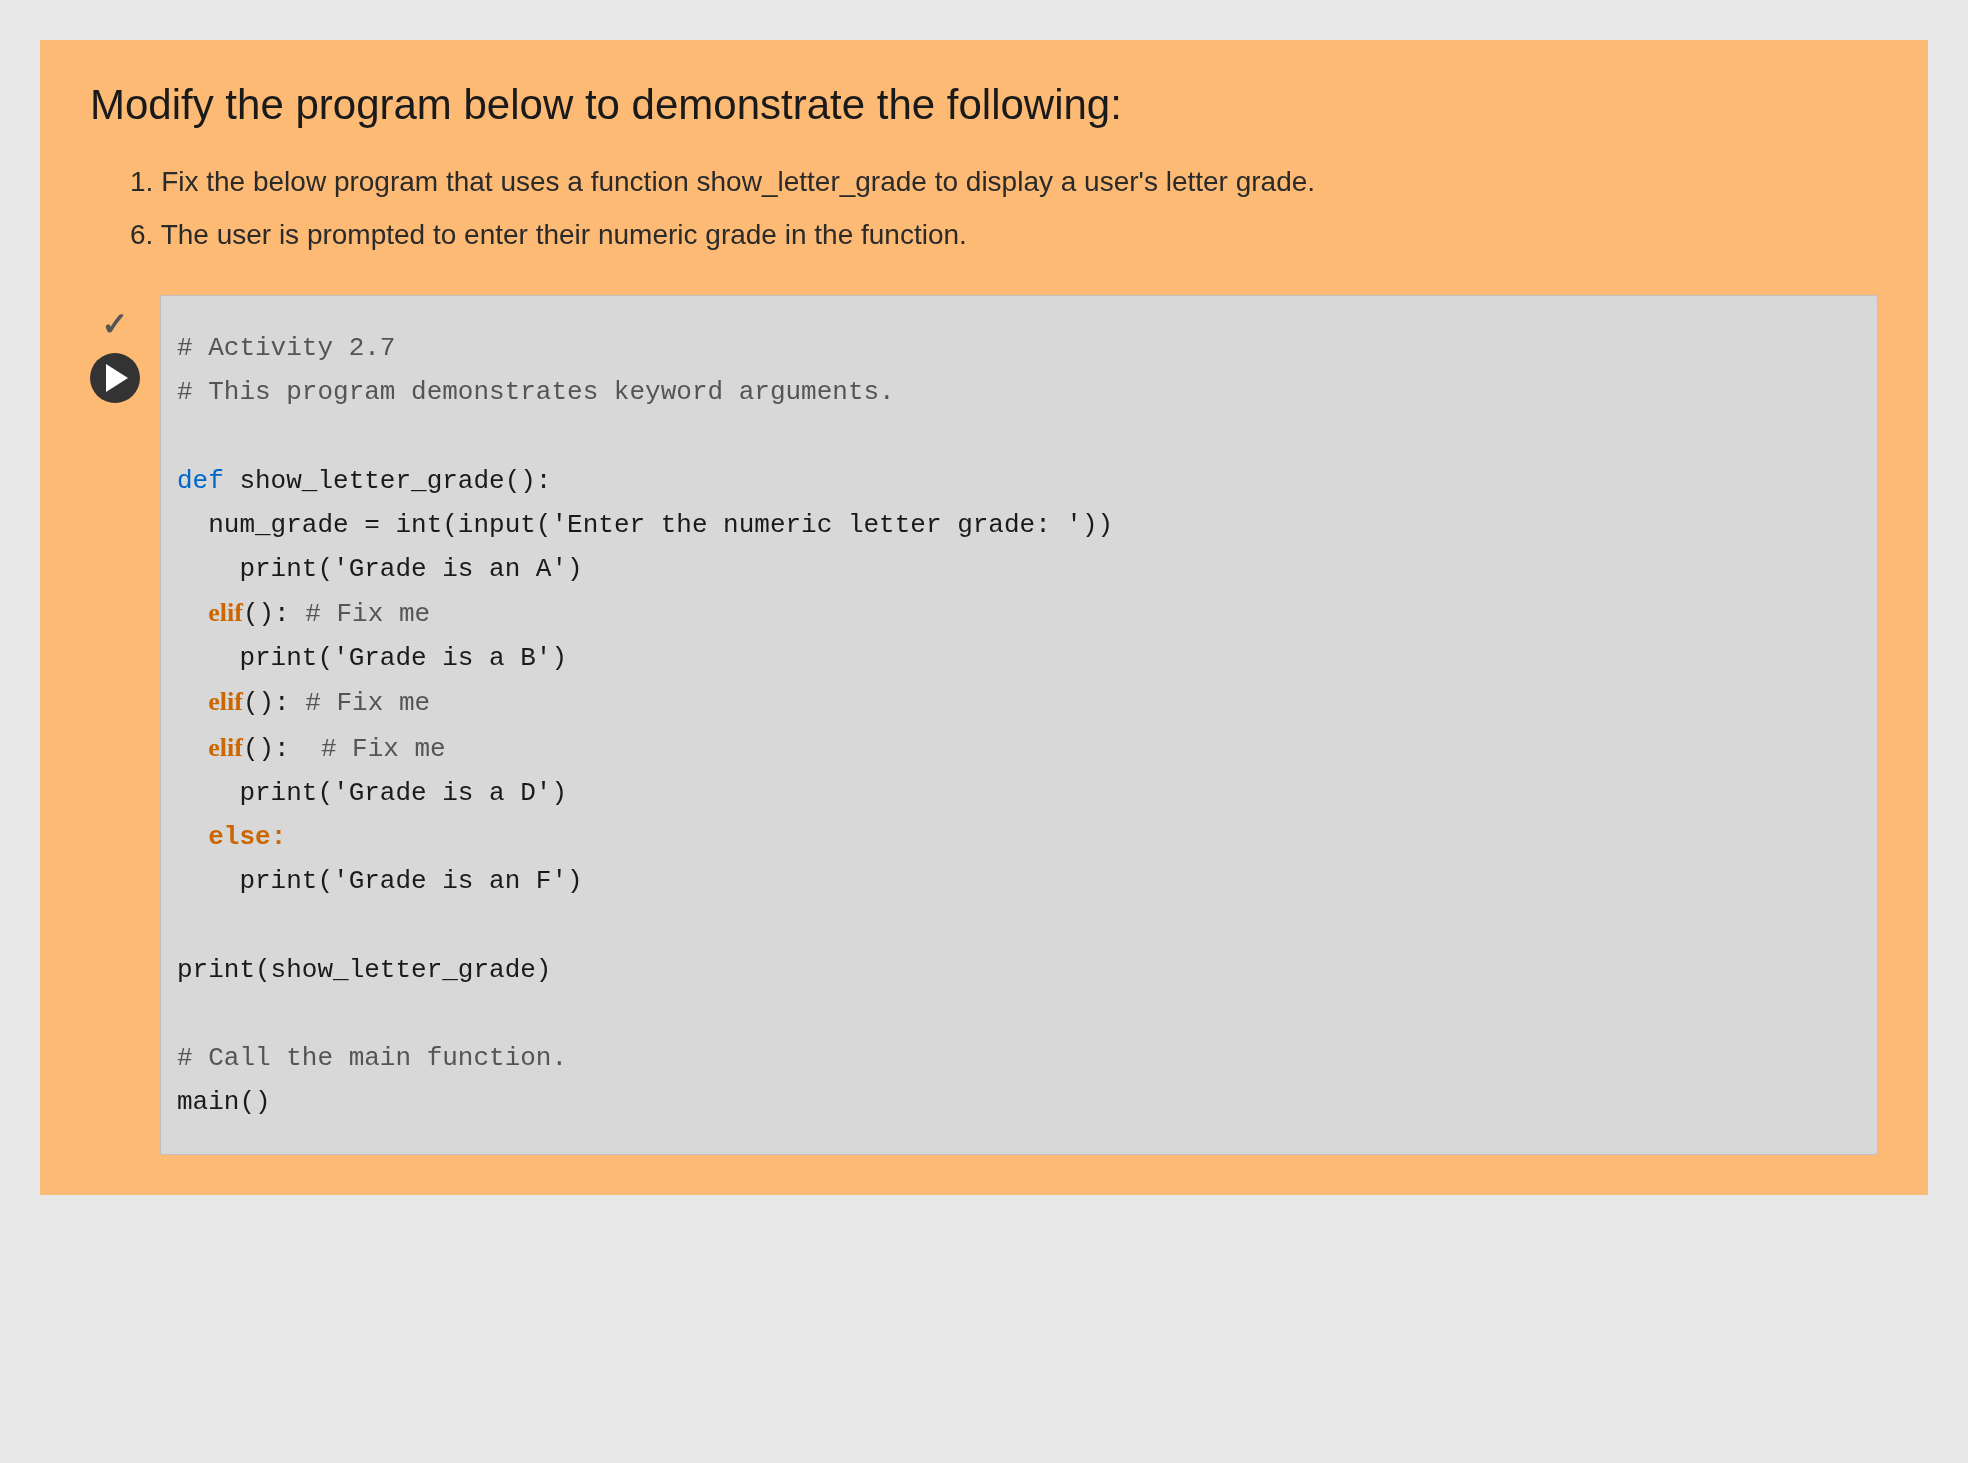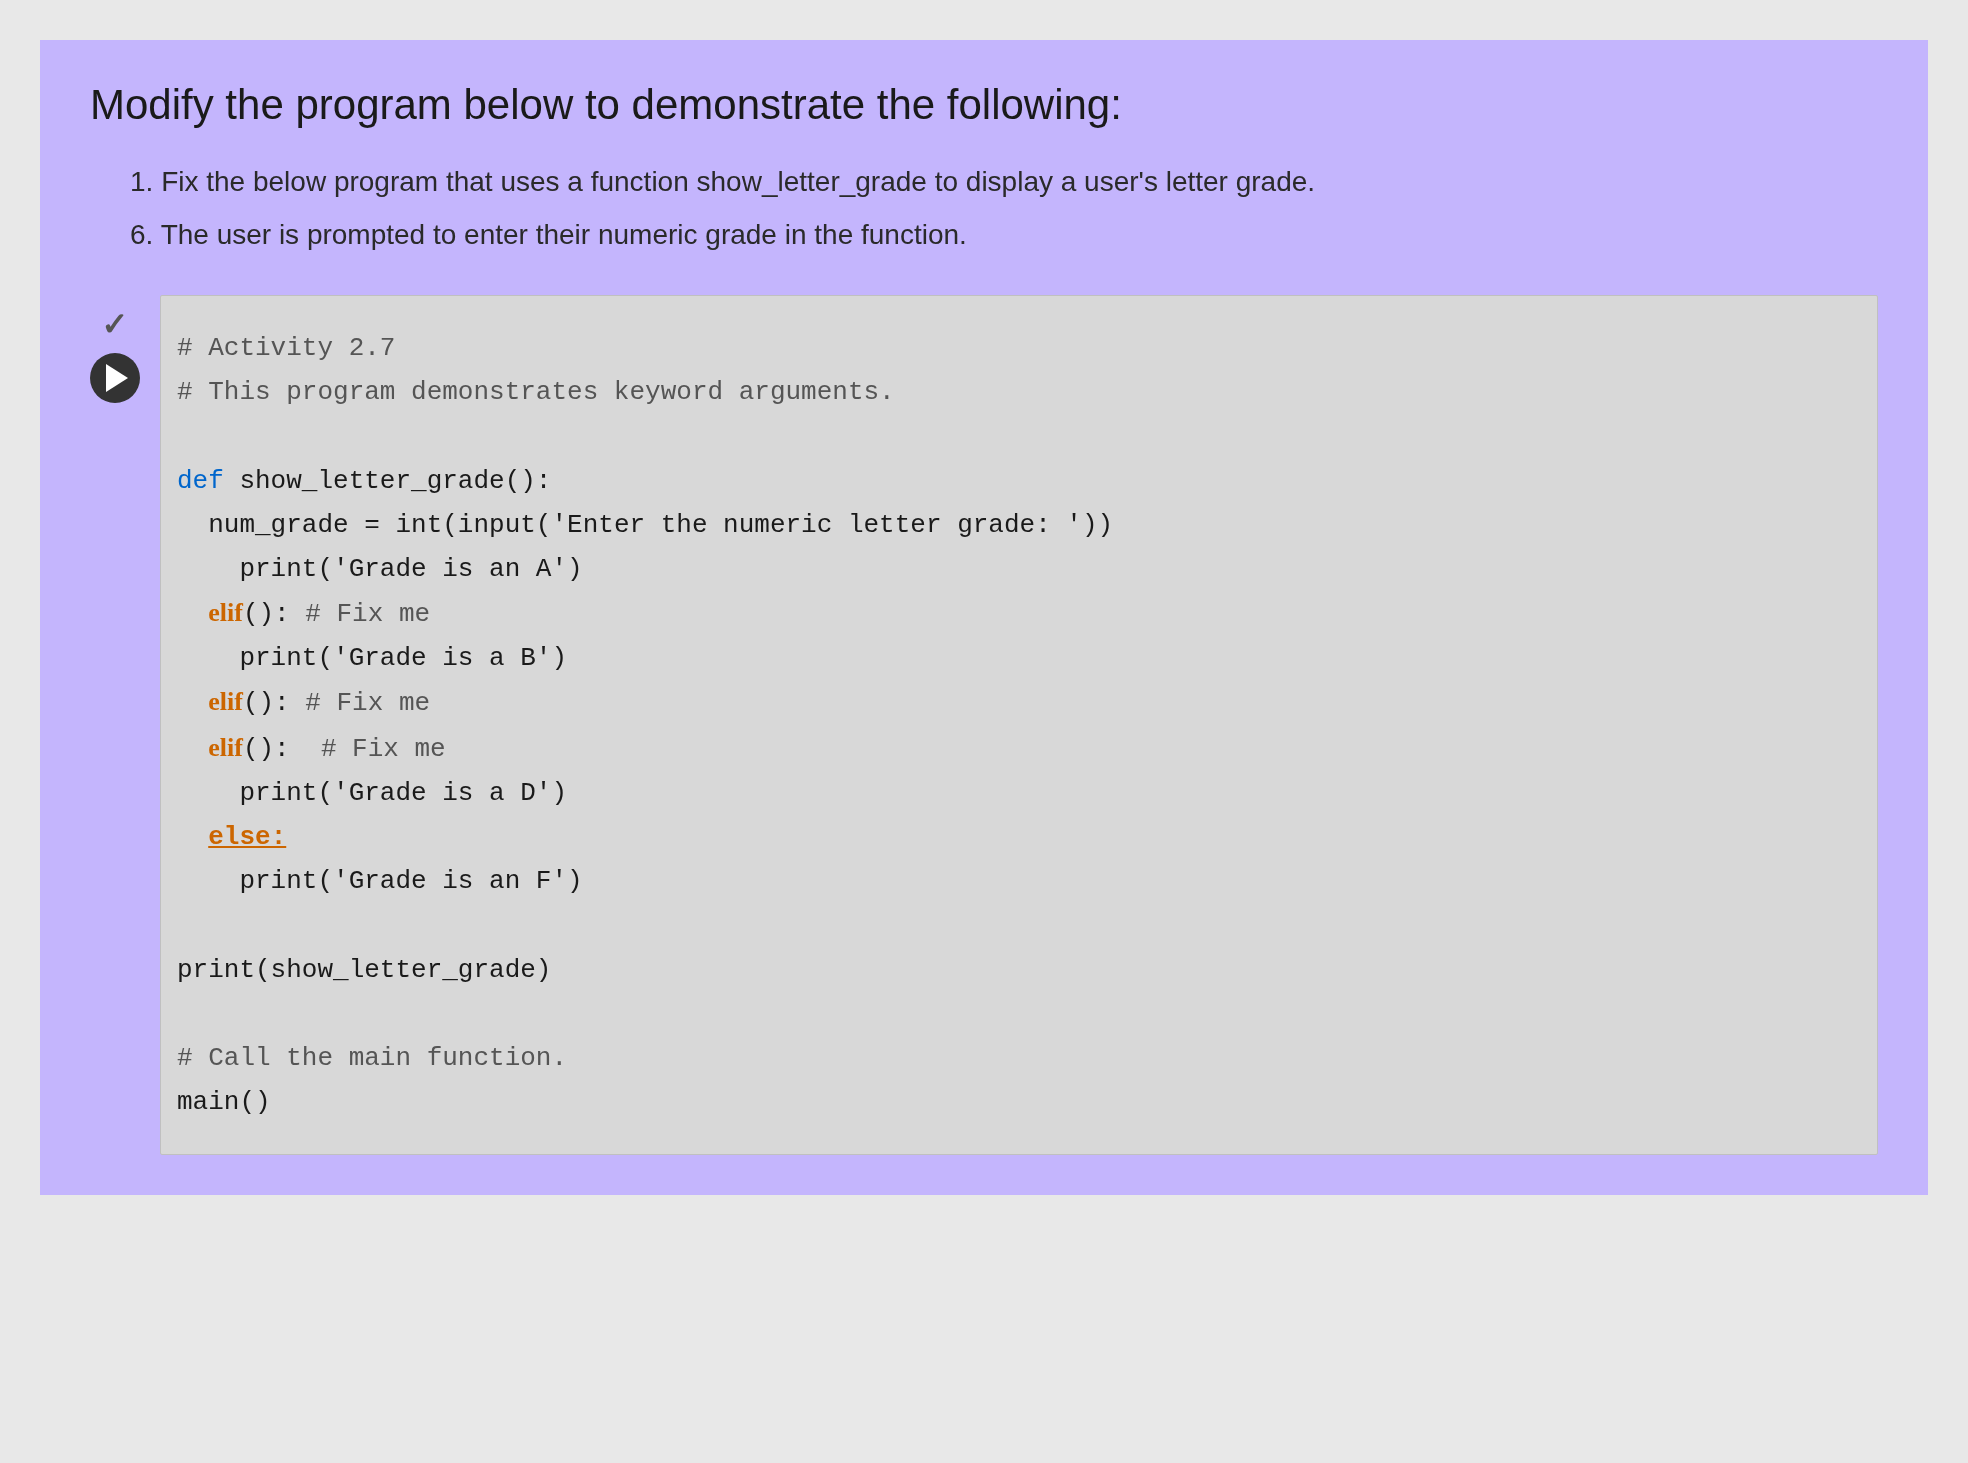--- a/index.html
+++ b/index.html
@@ -10,21 +10,21 @@
 
     body {
       background-color: #e8e8e8;
       font-family: Arial, sans-serif;
       padding: 40px;
       min-height: 1463px;
       width: 1968px;
     }
 
     .page-container {
-      background-color: #c4b5fd;
+      background-color: #fdba74;
       padding: 40px 50px;
       max-width: 1900px;
     }
 
     .main-title {
       font-size: 42px;
       font-weight: 400;
       color: #1a1a1a;
       margin-bottom: 30px;
       line-height: 1.2;
@@ -121,21 +121,20 @@
 
     .elif-keyword {
       color: #cc6600;
       font-weight: 600;
       font-family: Liberation Serif, serif;
     }
 
     .else-keyword {
       color: #cc6600;
       font-weight: 600;
-      text-decoration: underline;
     }
 
     .fix-comment {
       color: #555555;
     }
 
   </style>
 </head>
 <body>
 

